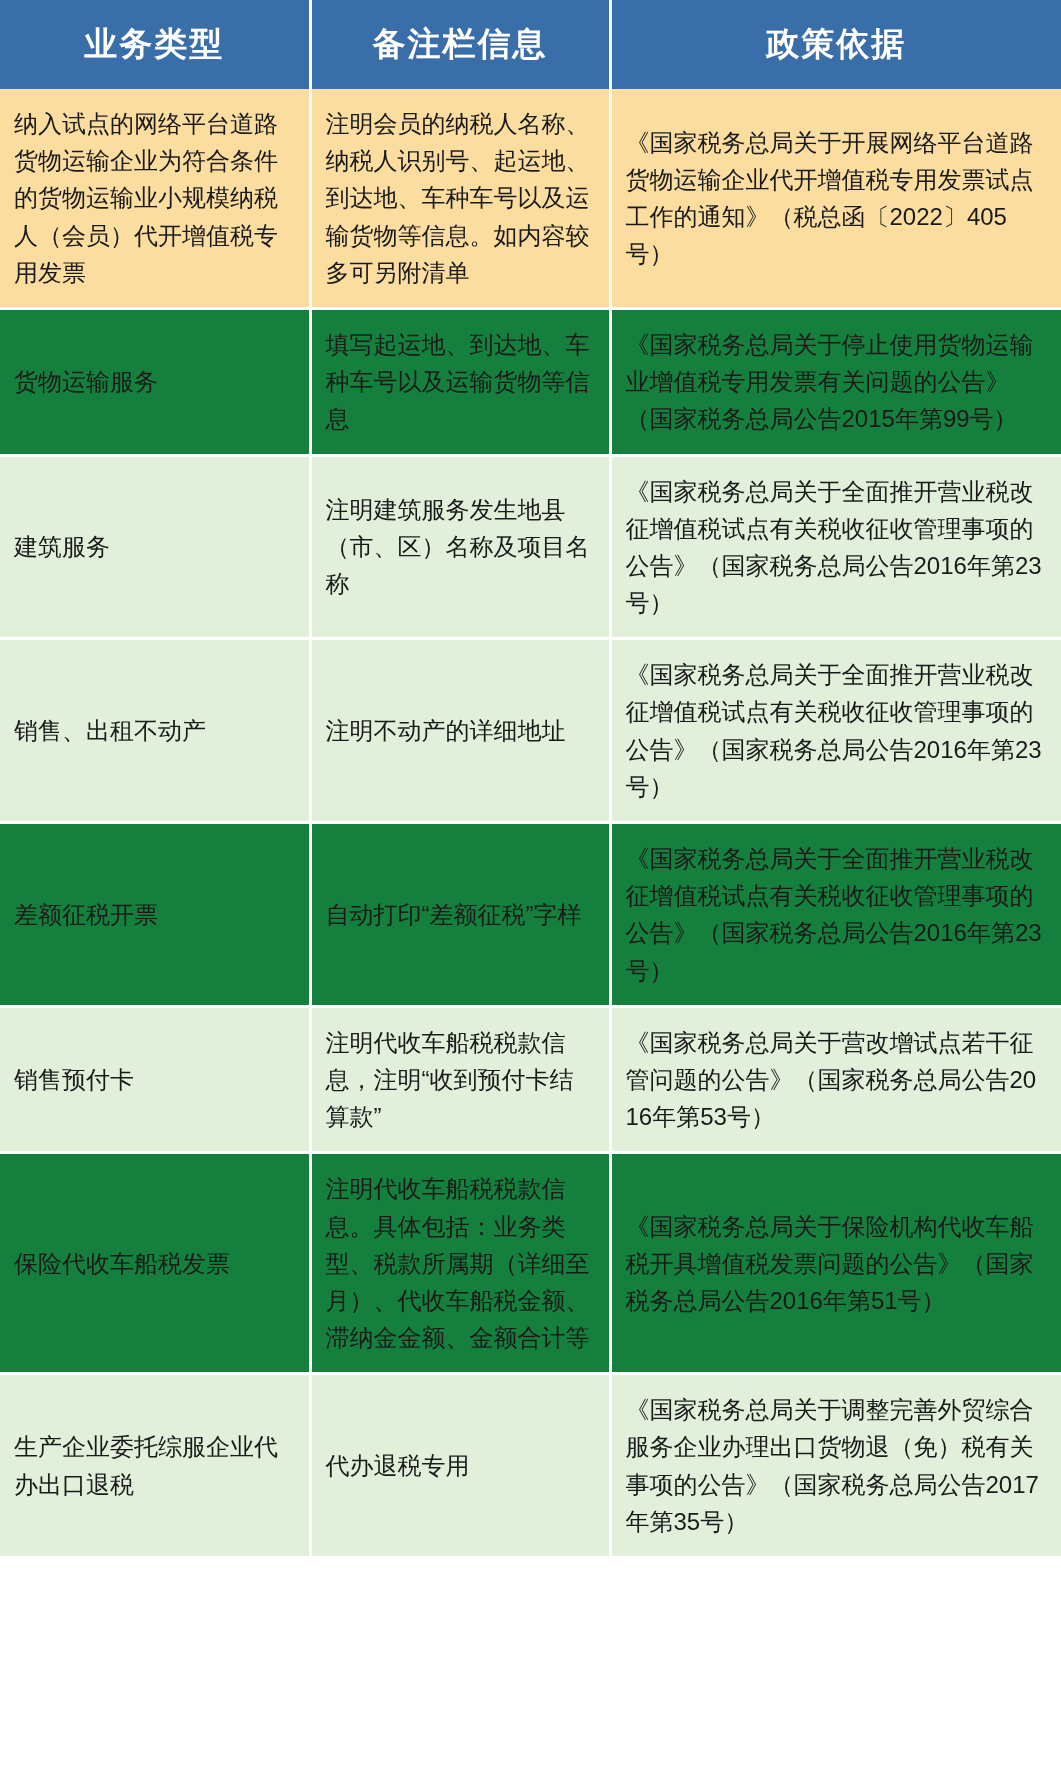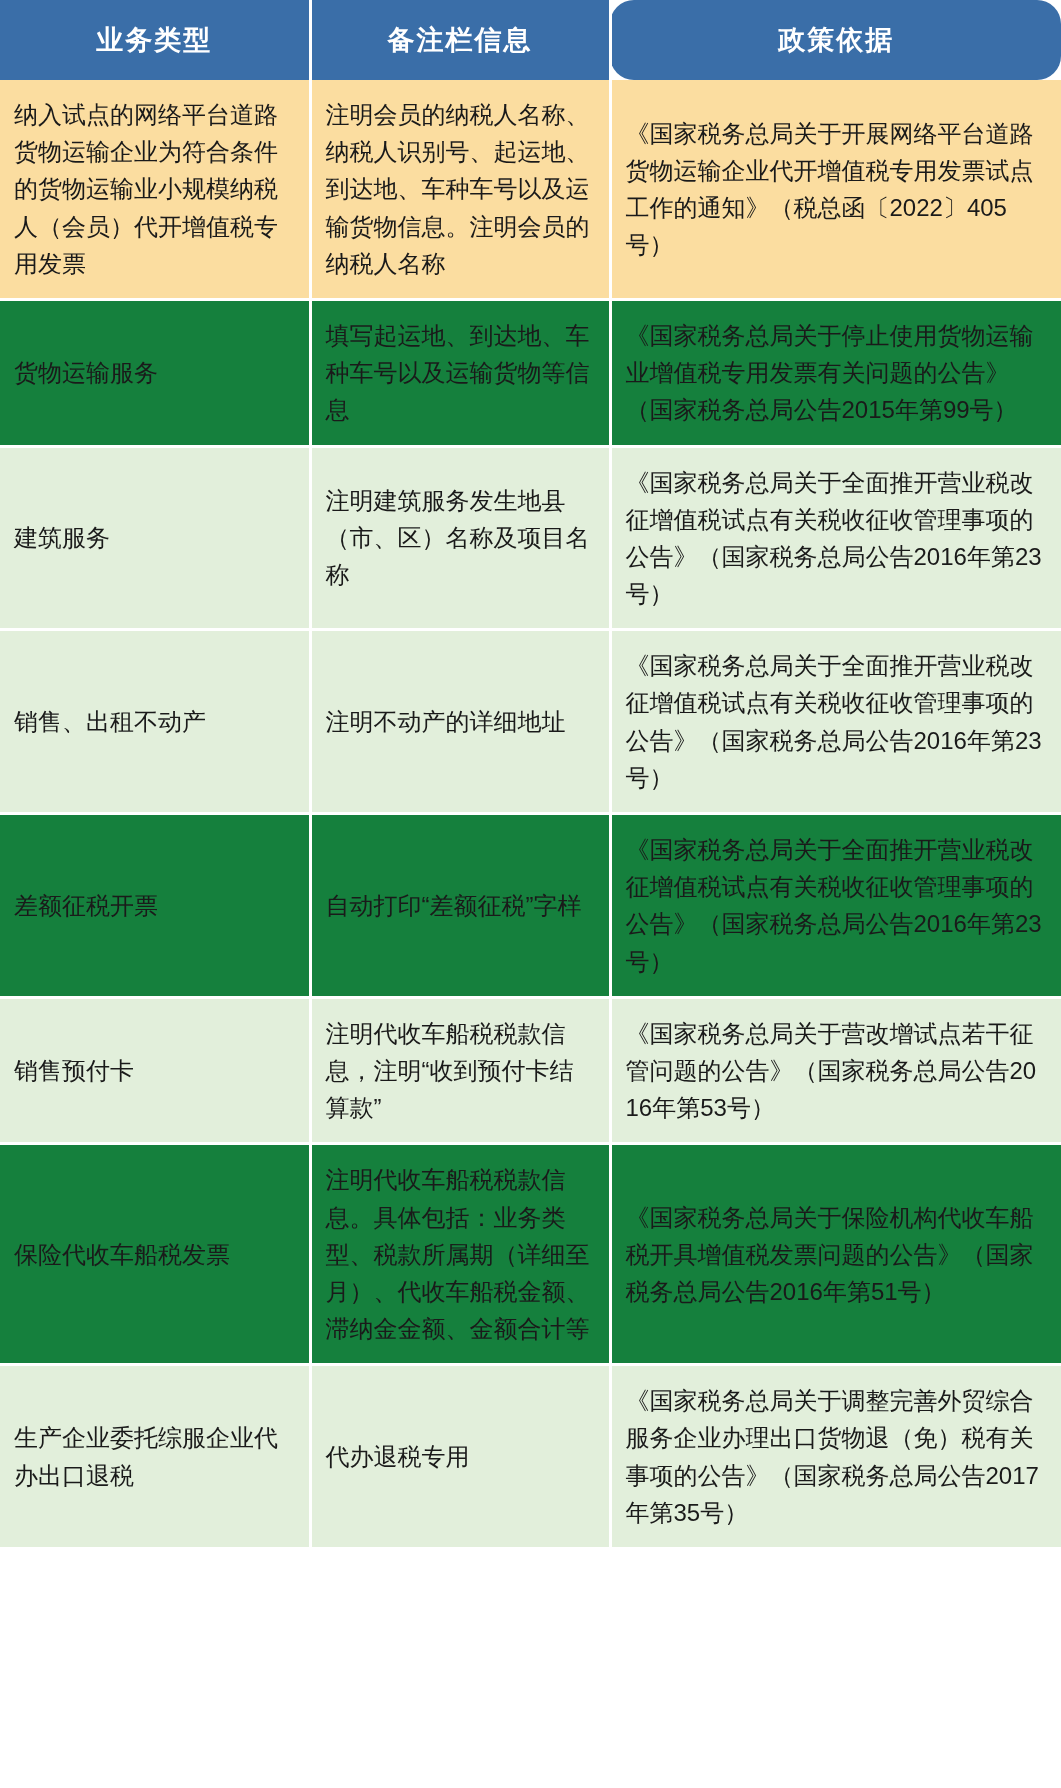--- a/index.html
+++ b/index.html
@@ -16,29 +16,29 @@
     border-collapse: collapse;
     table-layout: fixed;
   }
   table.policy-table col.c1 { width: 310px; }
   table.policy-table col.c2 { width: 300px; }
   table.policy-table col.c3 { width: 451px; }
 
   thead th {
     background: #3a6ea8;
     color: #ffffff;
-    font-size: 27px;
+    font-size: 33px;
     font-weight: bold;
     letter-spacing: 2px;
     padding: 22px 6px;
     text-align: center;
     border-right: 3px solid #ffffff;
     vertical-align: middle;
   }
-  thead th:last-child { border-right: none; border-radius: 24px; }
+  thead th:last-child { border-right: none; }
 
   tbody td {
     font-size: 24px;
     line-height: 1.55;
     color: #1a1a1a;
     padding: 16px 14px;
     border-right: 3px solid #ffffff;
     border-bottom: 3px solid #ffffff;
     vertical-align: middle;
     word-break: break-all;
@@ -69,21 +69,21 @@
   <thead>
     <tr>
       <th>业务类型</th>
       <th>备注栏信息</th>
       <th>政策依据</th>
     </tr>
   </thead>
   <tbody>
     <tr class="row-highlight">
       <td class="col-type">纳入试点的网络平台道路货物运输企业为符合条件的货物运输业小规模纳税人（会员）代开增值税专用发票</td>
-      <td class="col-note">注明会员的纳税人名称、纳税人识别号、起运地、到达地、车种车号以及运输货物信息。注明会员的纳税人名称</td>
+      <td class="col-note">注明会员的纳税人名称、纳税人识别号、起运地、到达地、车种车号以及运输货物等信息。如内容较多可另附清单</td>
       <td class="col-policy">《国家税务总局关于开展网络平台道路货物运输企业代开增值税专用发票试点工作的通知》（税总函〔2022〕405号）</td>
     </tr>
     <tr class="row-blue">
       <td class="col-type">货物运输服务</td>
       <td class="col-note">填写起运地、到达地、车种车号以及运输货物等信息</td>
       <td class="col-policy">《国家税务总局关于停止使用货物运输业增值税专用发票有关问题的公告》（国家税务总局公告2015年第99号）</td>
     </tr>
     <tr class="row-green">
       <td class="col-type">建筑服务</td>
       <td class="col-note">注明建筑服务发生地县（市、区）名称及项目名称</td>

